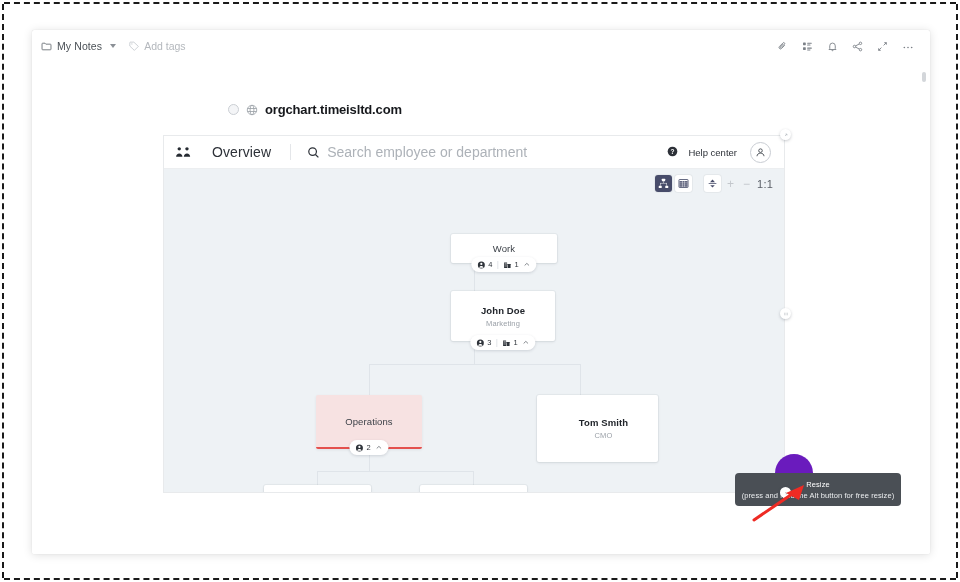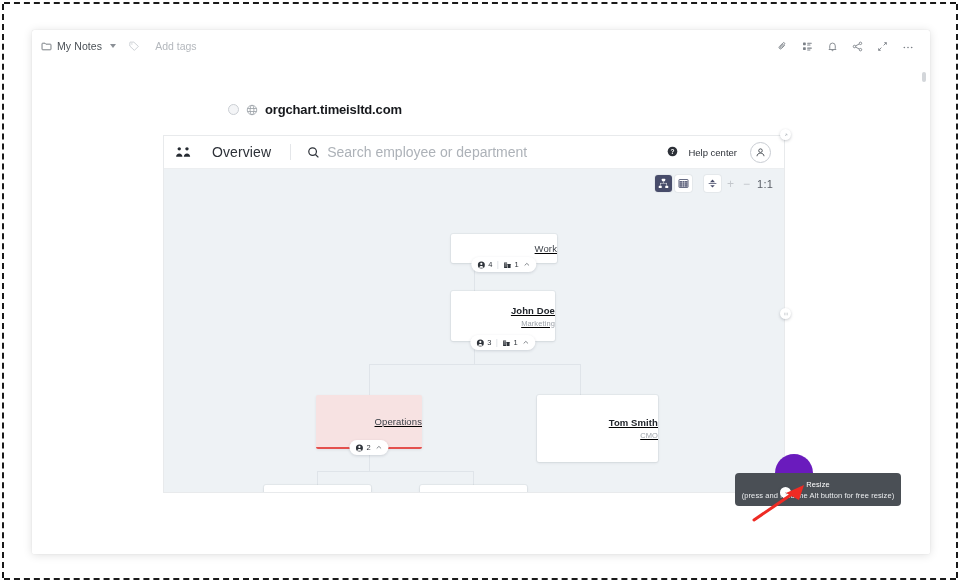--- a/index.html
+++ b/index.html
@@ -59,21 +59,21 @@
   }
   .crumb-label { letter-spacing: .1px; }
   .caret {
     width: 0; height: 0;
     border-left: 3.2px solid transparent;
     border-right: 3.2px solid transparent;
     border-top: 4px solid #8b9096;
     margin-left: 3px;
   }
   .tag-btn {
-    display: flex; align-items: center; gap: 16px;
+    display: flex; align-items: center; gap: 5px;
     font-size: 10.5px; color: #b4b8bd;
     margin-left: 9px; cursor: pointer;
   }
   .tb-icon { color: #9a9fa5; display: flex; align-items: center; }
   .tb-icon.dark { color: #5c6166; }
 
   
   #note-body {
     position: absolute;
     left: 0; top: 32px; right: 0; bottom: 0;
@@ -195,21 +195,21 @@
   .line.h { height: 1px; }
 
   
   .node {
     position: absolute;
     background: #ffffff;
     border-radius: 2px;
     z-index: 3;
     box-shadow: 0 1px 3px rgba(35,45,60,0.10), 0 0 0 1px rgba(35,45,60,0.04);
     display: flex; flex-direction: column;
-    align-items: flex-end; justify-content: center; text-decoration: underline;
+    align-items: center; justify-content: center;
   }
   .node-title {
     font-size: 9.5px; color: #20242a; font-weight: bold;
     letter-spacing: .1px;
   }
   .node-title.plain { font-weight: normal; color: #3c4148; }
   .node-sub {
     font-size: 7.5px; color: #9ba1a8; margin-top: 3px;
     letter-spacing: .1px;
   }

